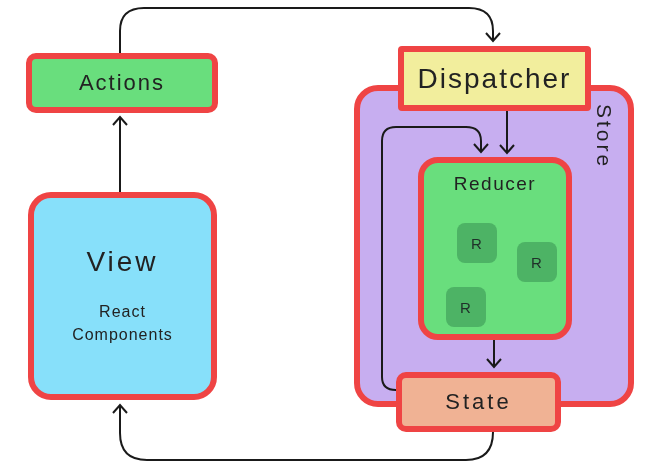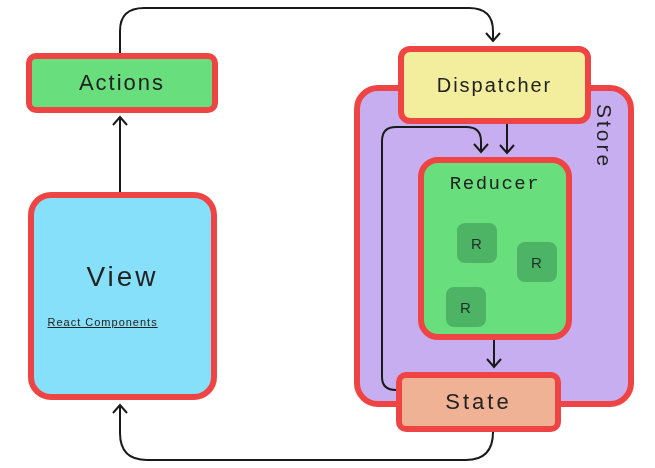--- a/index.html
+++ b/index.html
@@ -10,29 +10,29 @@
   }
   .node{
     position:absolute;border:6px solid #ef4444;box-sizing:border-box;
     display:flex;align-items:center;justify-content:center;
   }
   .node .lbl{white-space:nowrap;}
   
   .actions{left:26px;top:53px;width:192px;height:60px;border-radius:10px;font-size:22px;letter-spacing:2px;z-index:3;}
   .view{left:28px;top:192px;width:189px;height:208px;border-radius:23px;flex-direction:column;gap:22px;z-index:3;}
   .view .lbl{font-size:28px;letter-spacing:3px;}
-  .view .sub{font-size:11px;letter-spacing:1px;line-height:1.45;width:150px;white-space:normal;text-decoration:underline;}
-  .dispatcher{left:398px;top:46px;width:193px;height:78px;border-radius:12px;font-size:20px;letter-spacing:2px;z-index:3;}
+  .view .sub{font-size:16px;letter-spacing:1px;line-height:1.45;text-align:center;width:150px;white-space:normal;}
+  .dispatcher{left:398px;top:46px;width:193px;height:65px;border-radius:4px;font-size:28px;letter-spacing:2px;z-index:3;}
   .store{left:354px;top:85px;width:280px;height:322px;border-radius:24px;z-index:1;}
   .store .lbl{
     position:absolute;top:13px;right:12px;
     writing-mode:vertical-rl;font-size:21px;letter-spacing:3px;
   }
   .reducer{left:418px;top:157px;width:154px;height:183px;border-radius:20px;z-index:3;}
-  .reducer .lbl{position:absolute;top:10px;left:0;width:100%;text-align:center;font-size:19px;letter-spacing:1.5px;font-family:Liberation Mono, monospace;}
+  .reducer .lbl{position:absolute;top:10px;left:0;width:100%;text-align:center;font-size:19px;letter-spacing:1.5px;}
   .chip{
     position:absolute;width:40px;height:40px;border-radius:8px;
     display:flex;align-items:center;justify-content:center;
     font-size:15px;letter-spacing:1px;color:#20312a;
   }
   .chip1{left:33px;top:60px;}
   .chip2{left:93px;top:79px;}
   .chip3{left:22px;top:124px;}
   .state{left:396px;top:372px;width:165px;height:60px;border-radius:10px;font-size:22px;letter-spacing:3px;z-index:3;}
   

